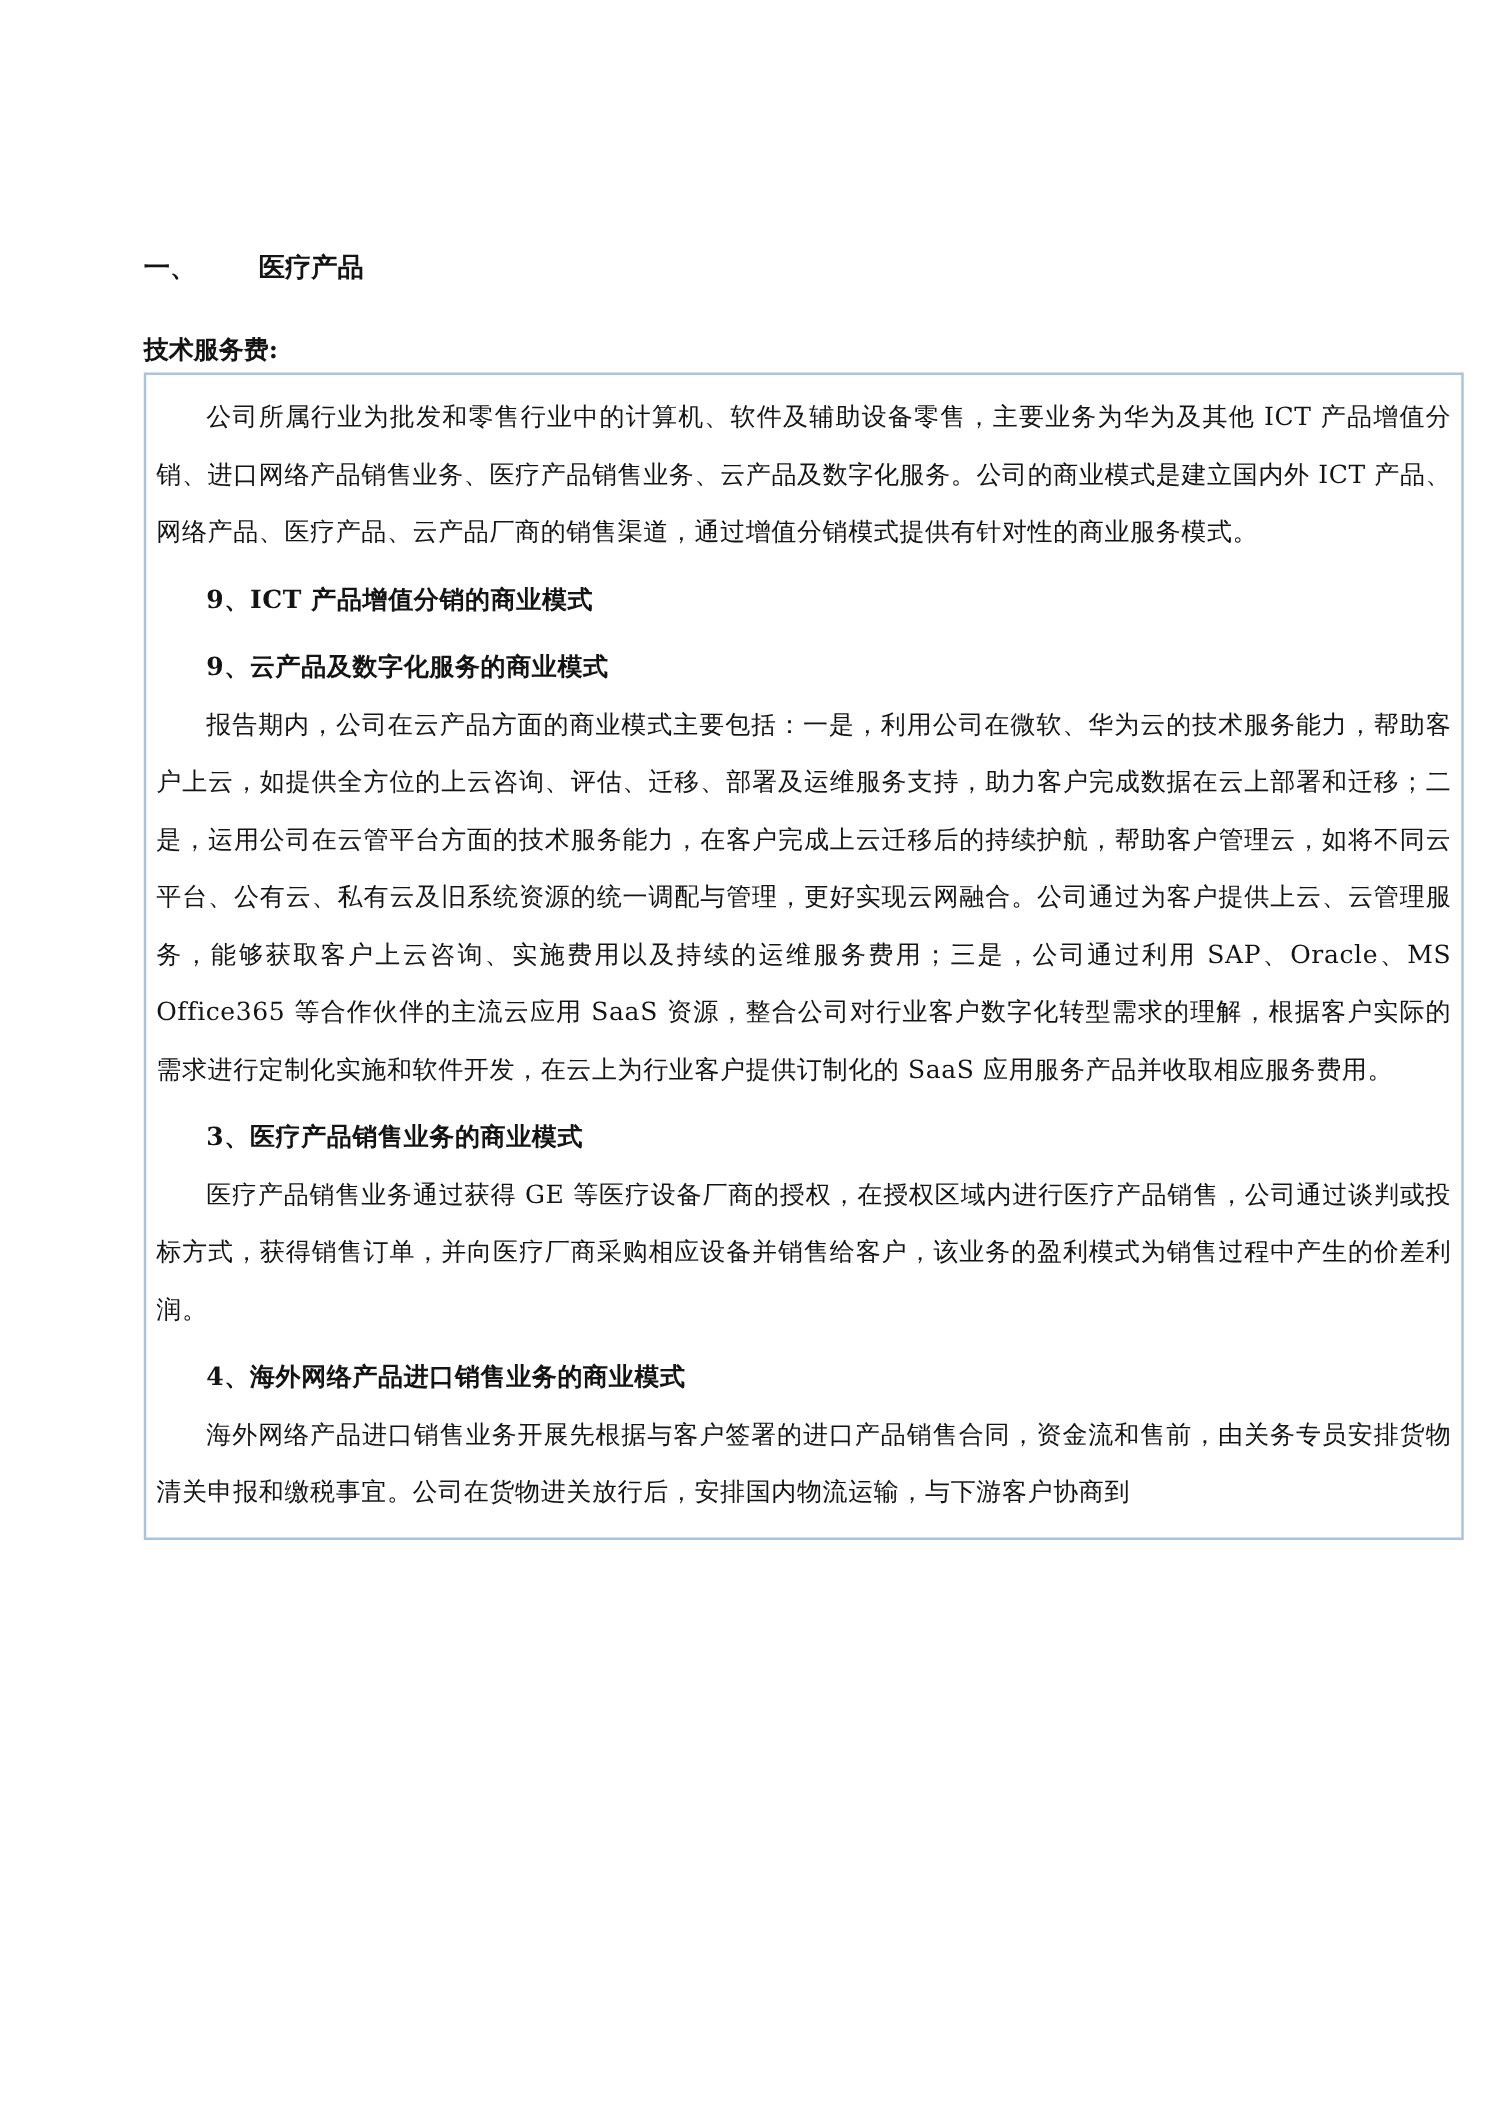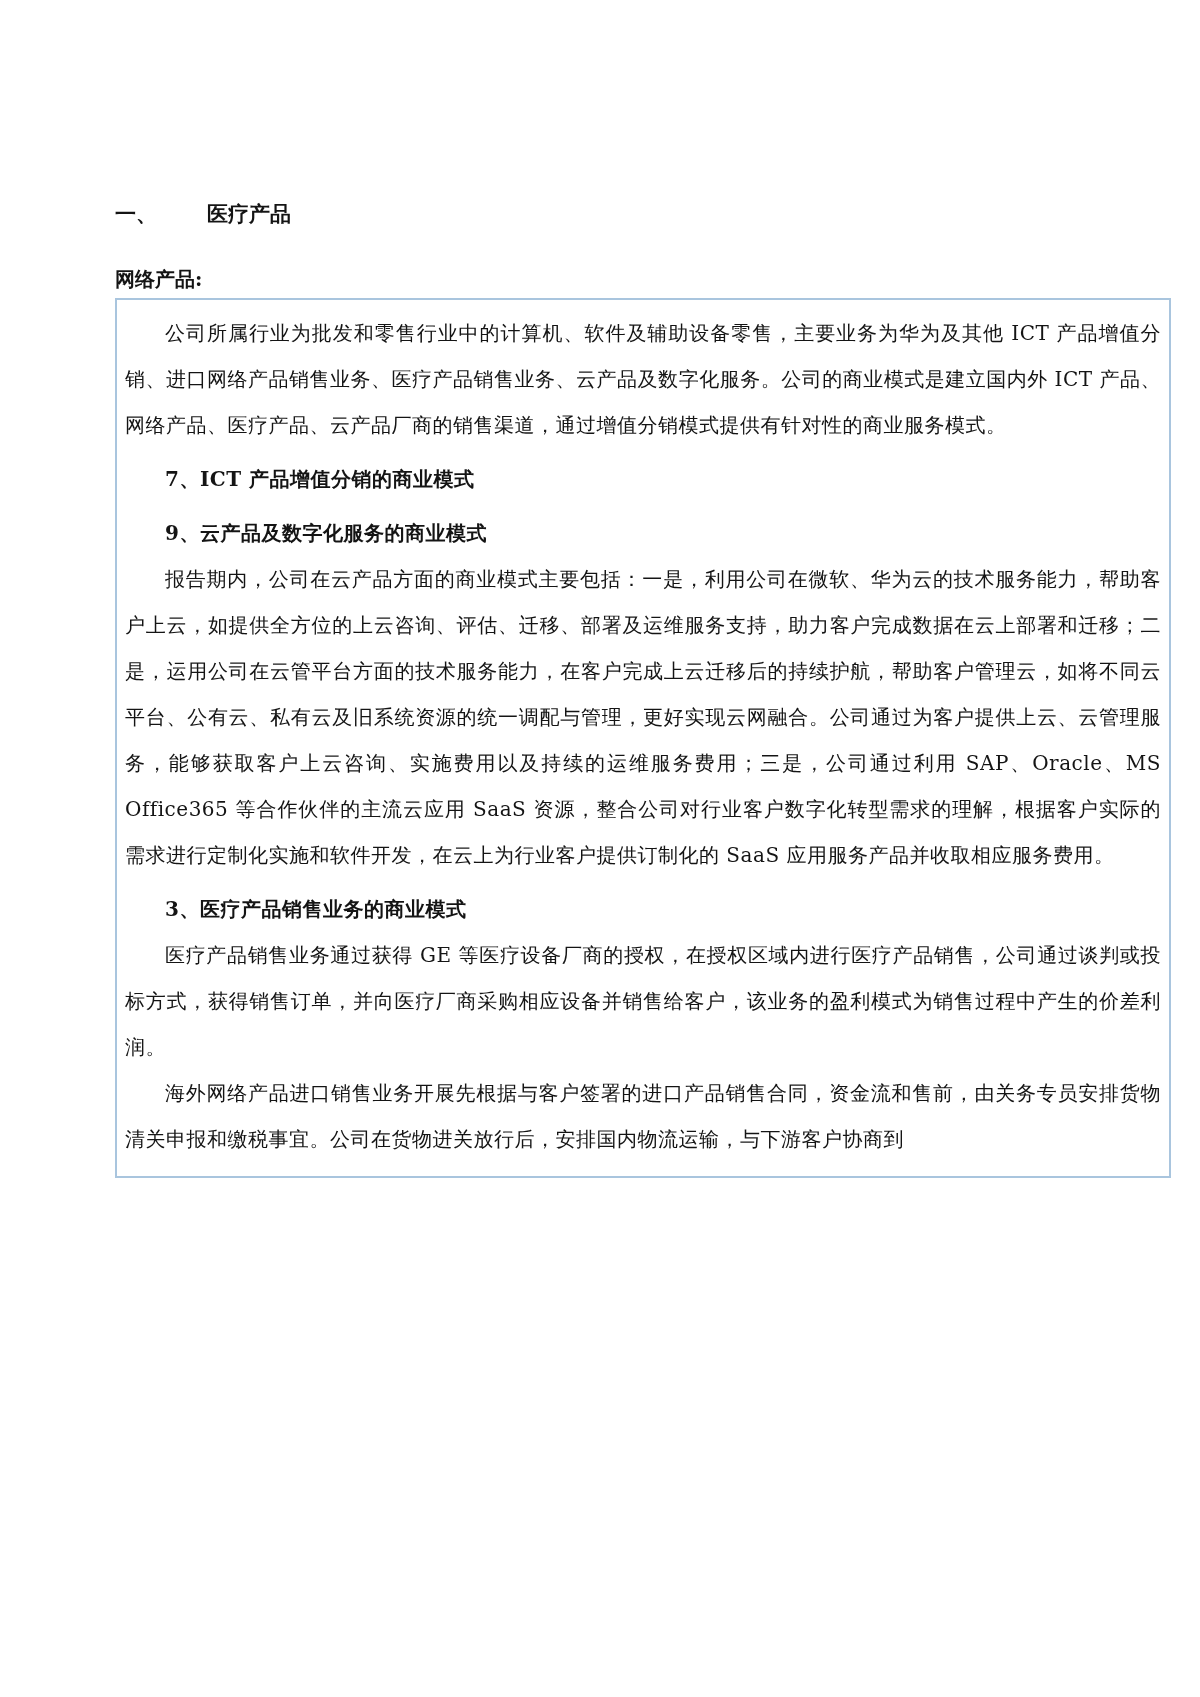--- a/index.html
+++ b/index.html
@@ -72,25 +72,26 @@
 </head>
 <body>
 
 <div class="page">
 
 
   <div class="section-heading">
     <span class="num">一、</span><span>医疗产品</span>
   </div>
 
-  <div class="block-label">网络产品:</div>
+  <div class="block-label">技术服务费:</div>
 
   <div class="content-box" style="border-color: rgb(169, 197, 222);">
     <p class="para">公司所属行业为批发和零售行业中的计算机、软件及辅助设备零售，主要业务为华为及其他 ICT 产品增值分销、进口网络产品销售业务、医疗产品销售业务、云产品及数字化服务。公司的商业模式是建立国内外 ICT 产品、网络产品、医疗产品、云产品厂商的销售渠道，通过增值分销模式提供有针对性的商业服务模式。</p>
-    <p class="sub-heading">7、ICT 产品增值分销的商业模式</p>
+    <p class="sub-heading">9、ICT 产品增值分销的商业模式</p>
     <p class="sub-heading">9、云产品及数字化服务的商业模式</p>
     <p class="para">报告期内，公司在云产品方面的商业模式主要包括：一是，利用公司在微软、华为云的技术服务能力，帮助客户上云，如提供全方位的上云咨询、评估、迁移、部署及运维服务支持，助力客户完成数据在云上部署和迁移；二是，运用公司在云管平台方面的技术服务能力，在客户完成上云迁移后的持续护航，帮助客户管理云，如将不同云平台、公有云、私有云及旧系统资源的统一调配与管理，更好实现云网融合。公司通过为客户提供上云、云管理服务，能够获取客户上云咨询、实施费用以及持续的运维服务费用；三是，公司通过利用 SAP、Oracle、MS Office365 等合作伙伴的主流云应用 SaaS 资源，整合公司对行业客户数字化转型需求的理解，根据客户实际的需求进行定制化实施和软件开发，在云上为行业客户提供订制化的 SaaS 应用服务产品并收取相应服务费用。</p>
     <p class="sub-heading">3、医疗产品销售业务的商业模式</p>
     <p class="para">医疗产品销售业务通过获得 GE  等医疗设备厂商的授权，在授权区域内进行医疗产品销售，公司通过谈判或投标方式，获得销售订单，并向医疗厂商采购相应设备并销售给客户，该业务的盈利模式为销售过程中产生的价差利润。</p>
+    <p class="sub-heading">4、海外网络产品进口销售业务的商业模式</p>
     <p class="para">海外网络产品进口销售业务开展先根据与客户签署的进口产品销售合同，资金流和售前，由关务专员安排货物清关申报和缴税事宜。公司在货物进关放行后，安排国内物流运输，与下游客户协商到</p>
   </div>
 
 </div>
 
 </body></html>

